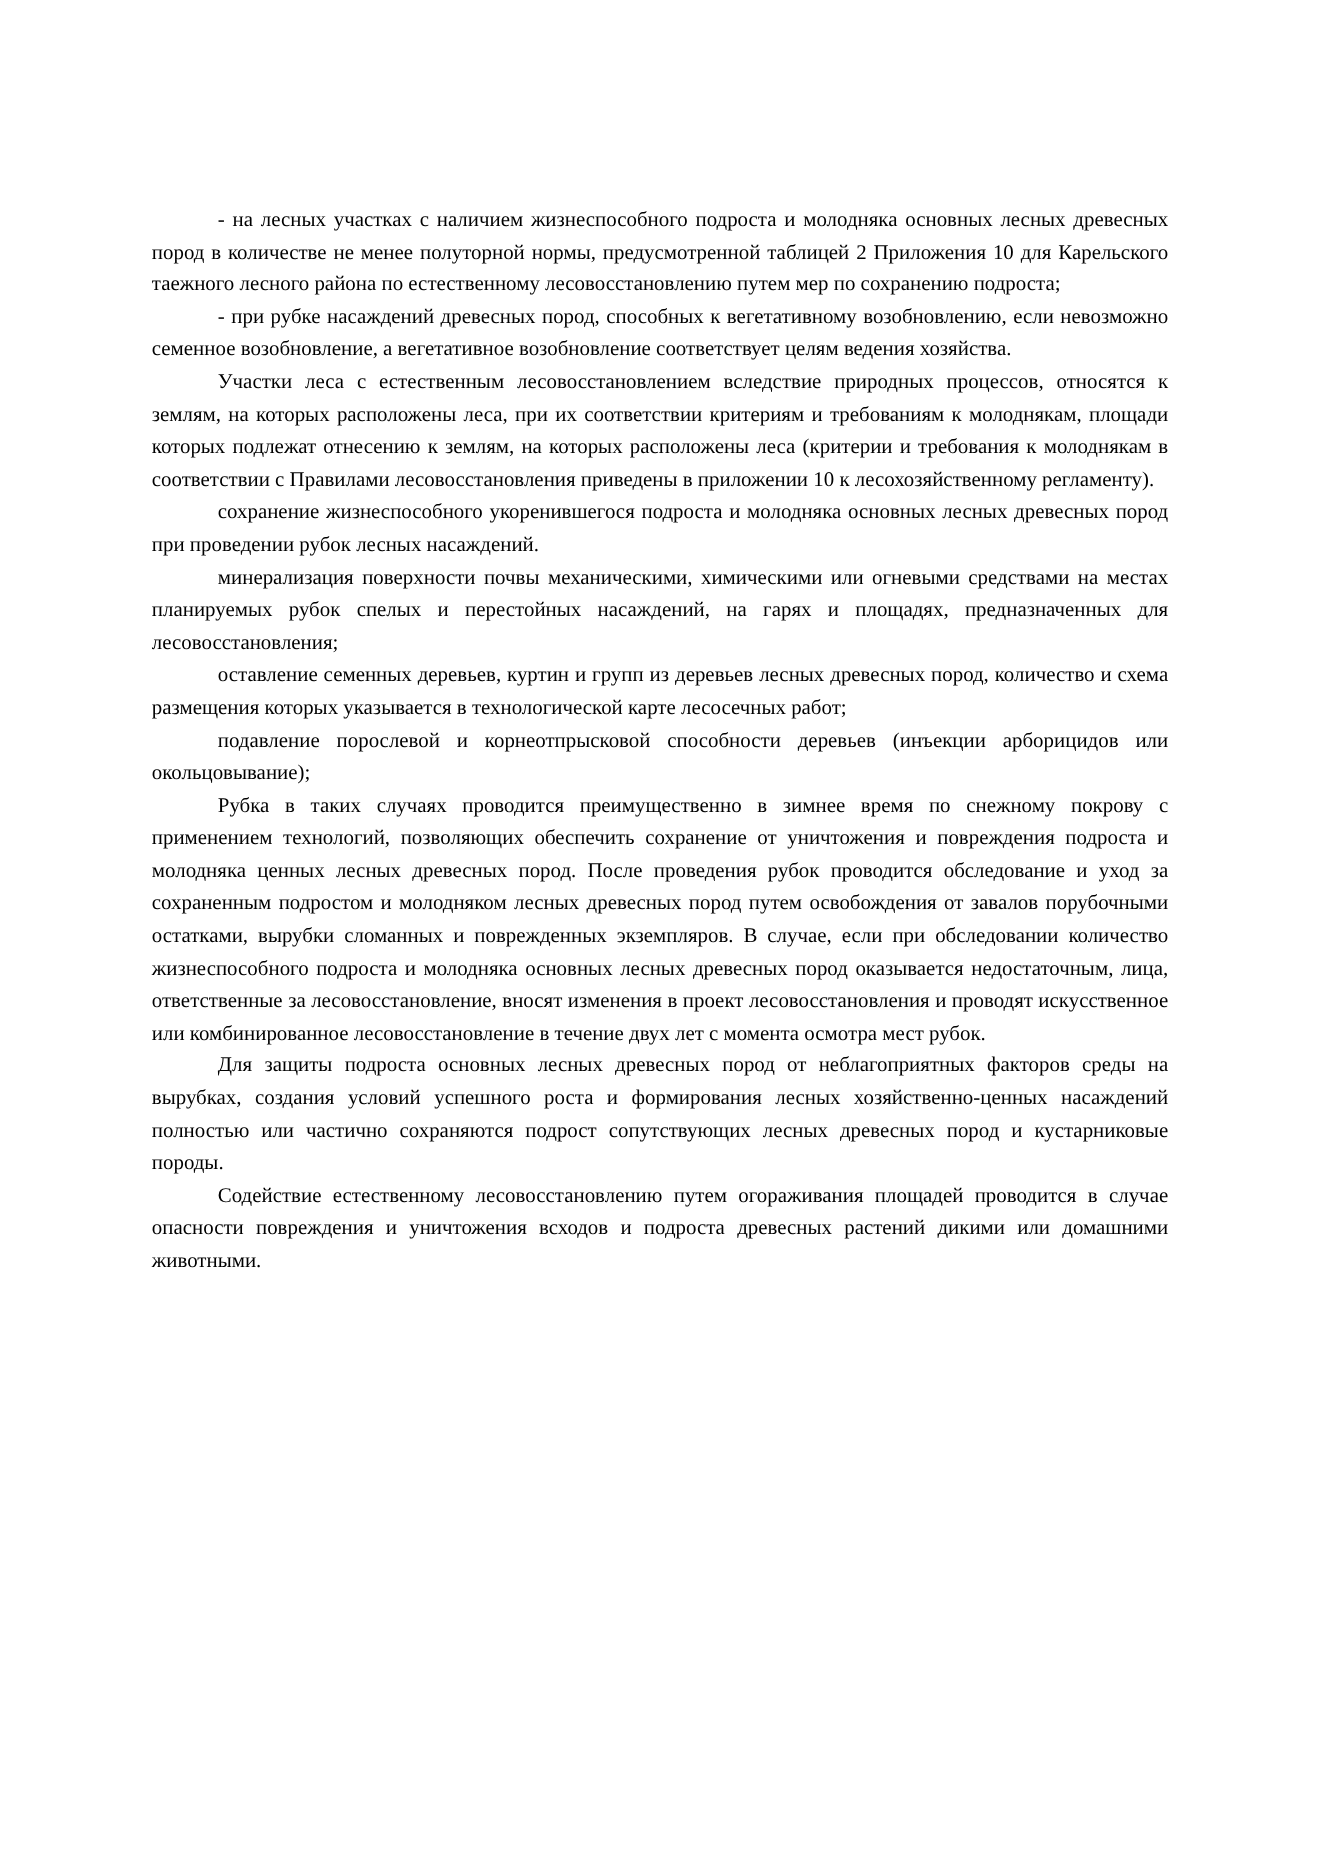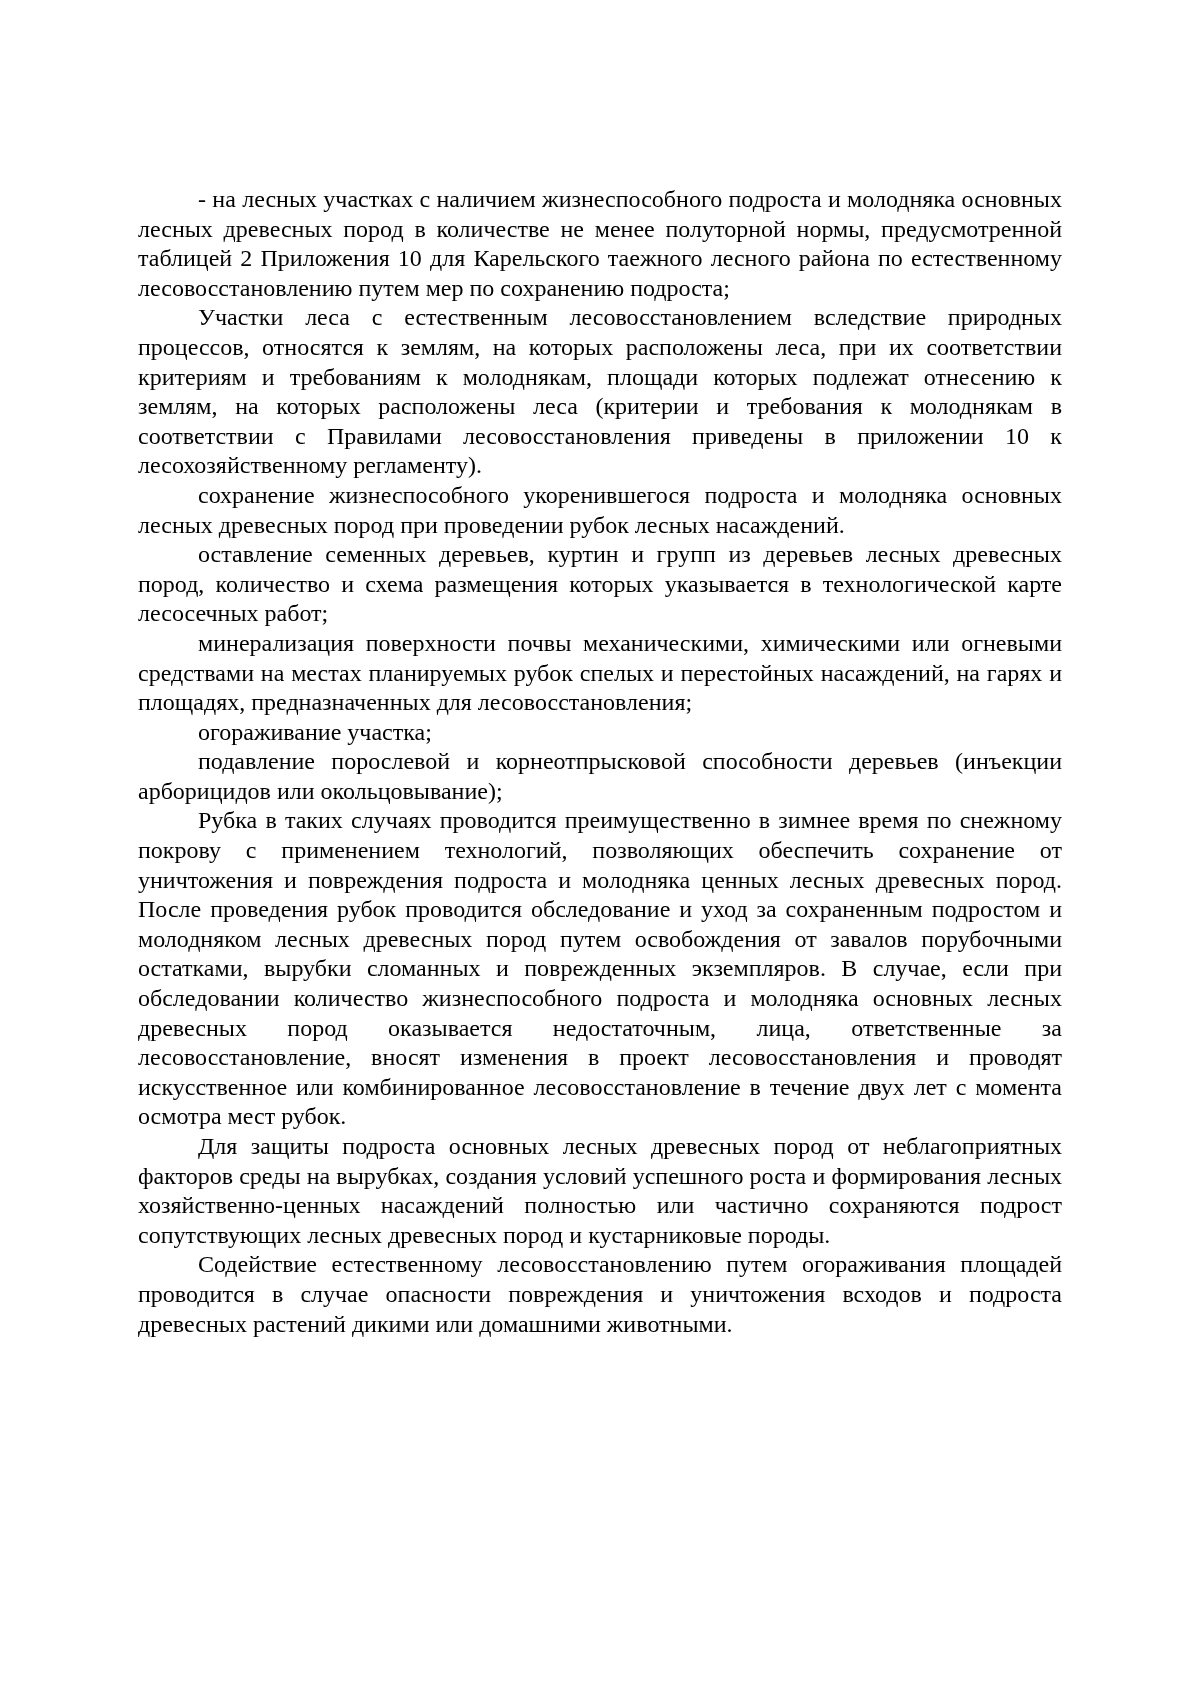--- a/index.html
+++ b/index.html
@@ -11,44 +11,44 @@
     position: relative;
     width: 1200px;
     height: 1697px;
     background: #ffffff;
     box-sizing: border-box;
     padding: 185px 138px 0 138px;
     font-family: "Liberation Serif", "DejaVu Serif", serif;
     color: #000000;
   }
   .doc-body {
-    font-size: 24px;
+    font-size: 19px;
     line-height: 29.6px;
     text-align: justify;
     text-justify: inter-word;
     hyphens: none;
   }
   .para {
     margin: 0;
     text-indent: 60px;
     text-align: justify;
   }
   .para:last-child {
     text-align: justify;
   }
 </style>
 </head>
 <body>
 
 <div class="page">
   <div class="doc-body">
     <p class="para">- на лесных участках с наличием жизнеспособного подроста и молодняка основных лесных древесных пород в количестве не менее полуторной нормы, предусмотренной таблицей 2 Приложения 10 для Карельского таежного лесного района по естественному лесовосстановлению путем мер по сохранению подроста;</p>
+    <p class="para">- при рубке насаждений древесных пород, способных к вегетативному возобновлению, если невозможно семенное возобновление, а вегетативное возобновление соответствует целям ведения хозяйства.</p>
     <p class="para">Участки леса с естественным лесовосстановлением вследствие природных процессов, относятся к землям, на которых расположены леса, при их соответствии критериям и требованиям к молоднякам, площади которых подлежат отнесению к землям, на которых расположены леса (критерии и требования к молоднякам в соответствии с Правилами лесовосстановления приведены в приложении 10 к лесохозяйственному регламенту).</p>
     <p class="para">сохранение жизнеспособного укоренившегося подроста и молодняка основных лесных древесных пород при проведении рубок лесных насаждений.</p>
+    <p class="para">минерализация поверхности почвы механическими, химическими или огневыми средствами на местах планируемых рубок спелых и перестойных насаждений, на гарях и площадях, предназначенных для лесовосстановления;</p>
     <p class="para">оставление семенных деревьев, куртин и групп из деревьев лесных древесных пород, количество и схема размещения которых указывается в технологической карте лесосечных работ;</p>
-    <p class="para">минерализация поверхности почвы механическими, химическими или огневыми средствами на местах планируемых рубок спелых и перестойных насаждений, на гарях и площадях, предназначенных для лесовосстановления;</p>
-    <p class="para">огораживание участка;</p>
     <p class="para">подавление порослевой и корнеотпрысковой способности деревьев (инъекции арборицидов или окольцовывание);</p>
     <p class="para">Рубка в таких случаях проводится преимущественно в зимнее время по снежному покрову с применением технологий, позволяющих обеспечить сохранение от уничтожения и повреждения подроста и молодняка ценных лесных древесных пород. После проведения рубок проводится обследование и уход за сохраненным подростом и молодняком лесных древесных пород путем освобождения от завалов порубочными остатками, вырубки сломанных и поврежденных экземпляров. В случае, если при обследовании количество жизнеспособного подроста и молодняка основных лесных древесных пород оказывается недостаточным, лица, ответственные за лесовосстановление, вносят изменения в проект лесовосстановления и проводят искусственное или комбинированное лесовосстановление в течение двух лет с момента осмотра мест рубок.</p>
     <p class="para">Для защиты подроста основных лесных древесных пород от неблагоприятных факторов среды на вырубках, создания условий успешного роста и формирования лесных хозяйственно-ценных насаждений полностью или частично сохраняются подрост сопутствующих лесных древесных пород и кустарниковые породы.</p>
     <p class="para">Содействие естественному лесовосстановлению путем огораживания площадей проводится в случае опасности повреждения и уничтожения всходов и подроста древесных растений дикими или домашними животными.</p>
   </div>
 </div>
 
 </body></html>

